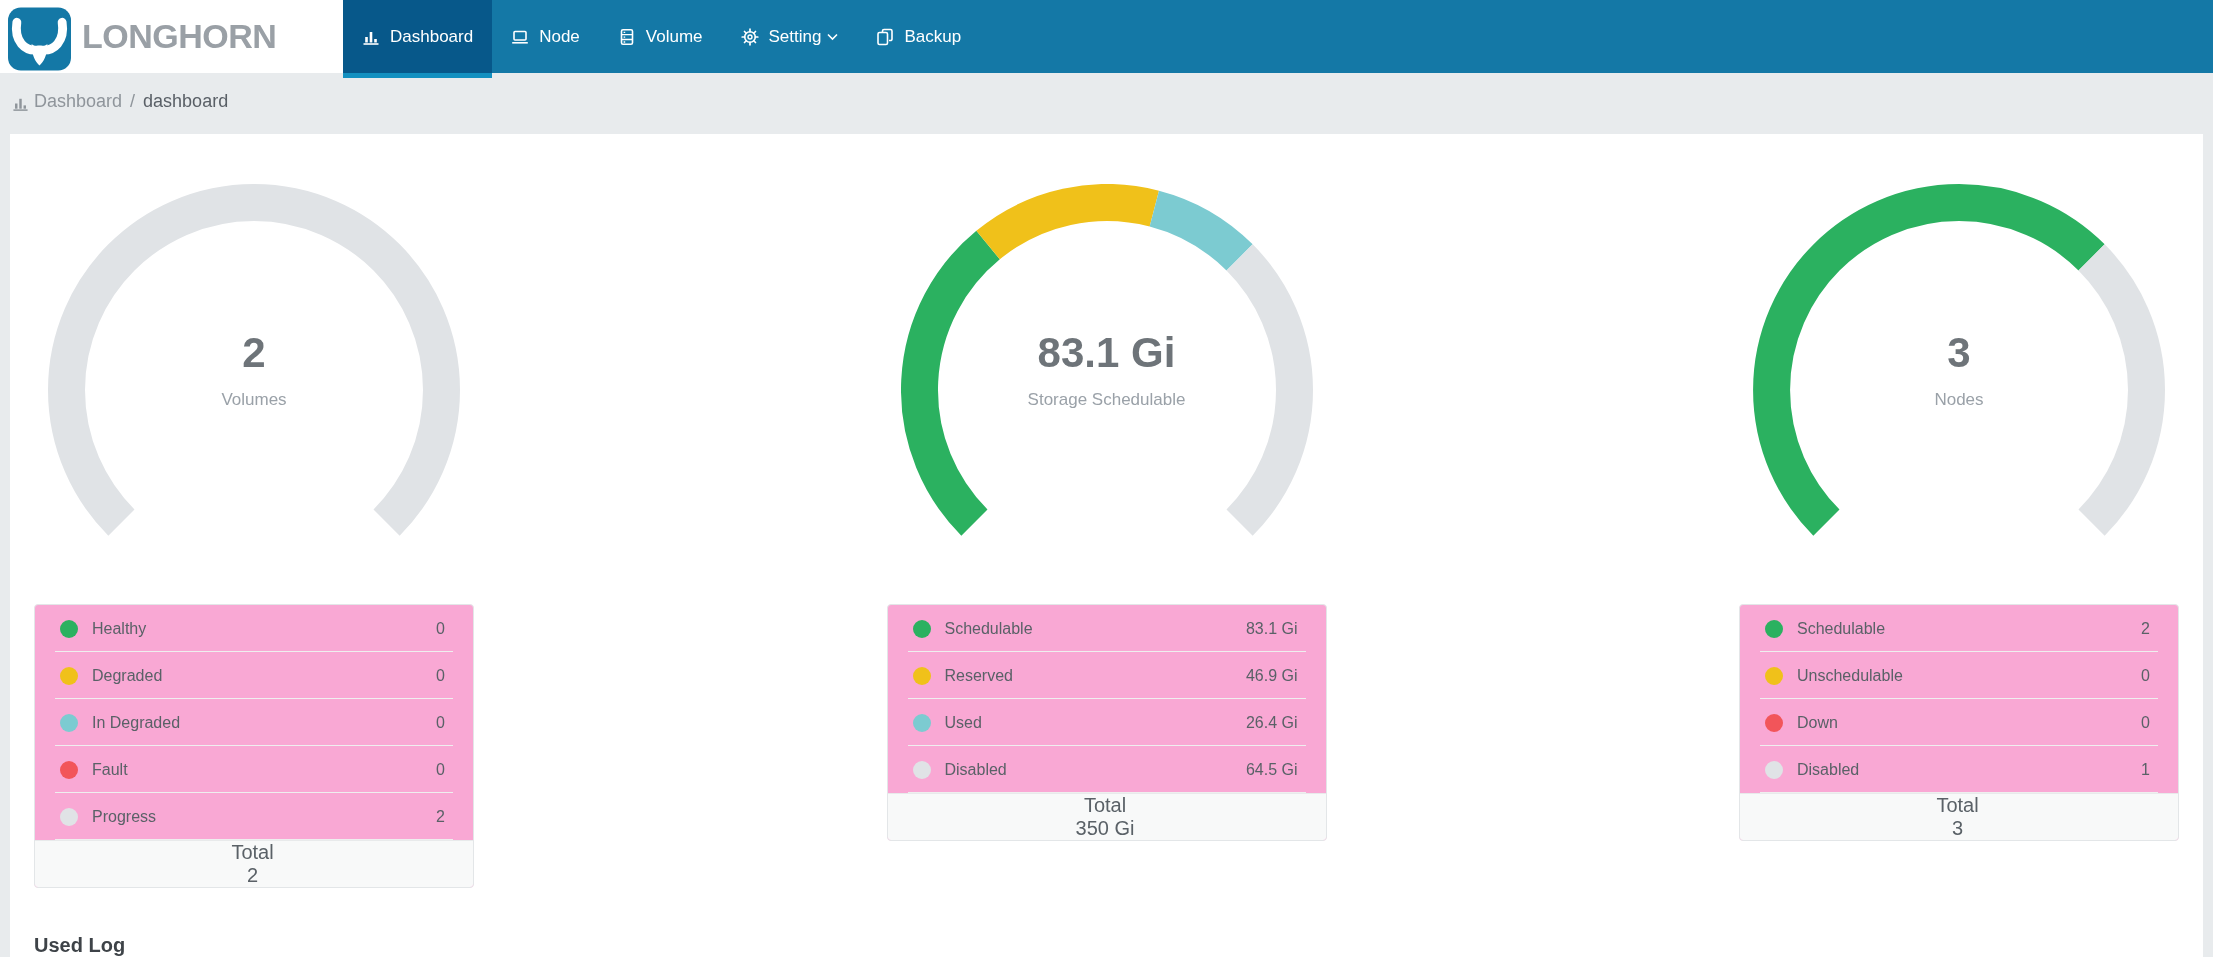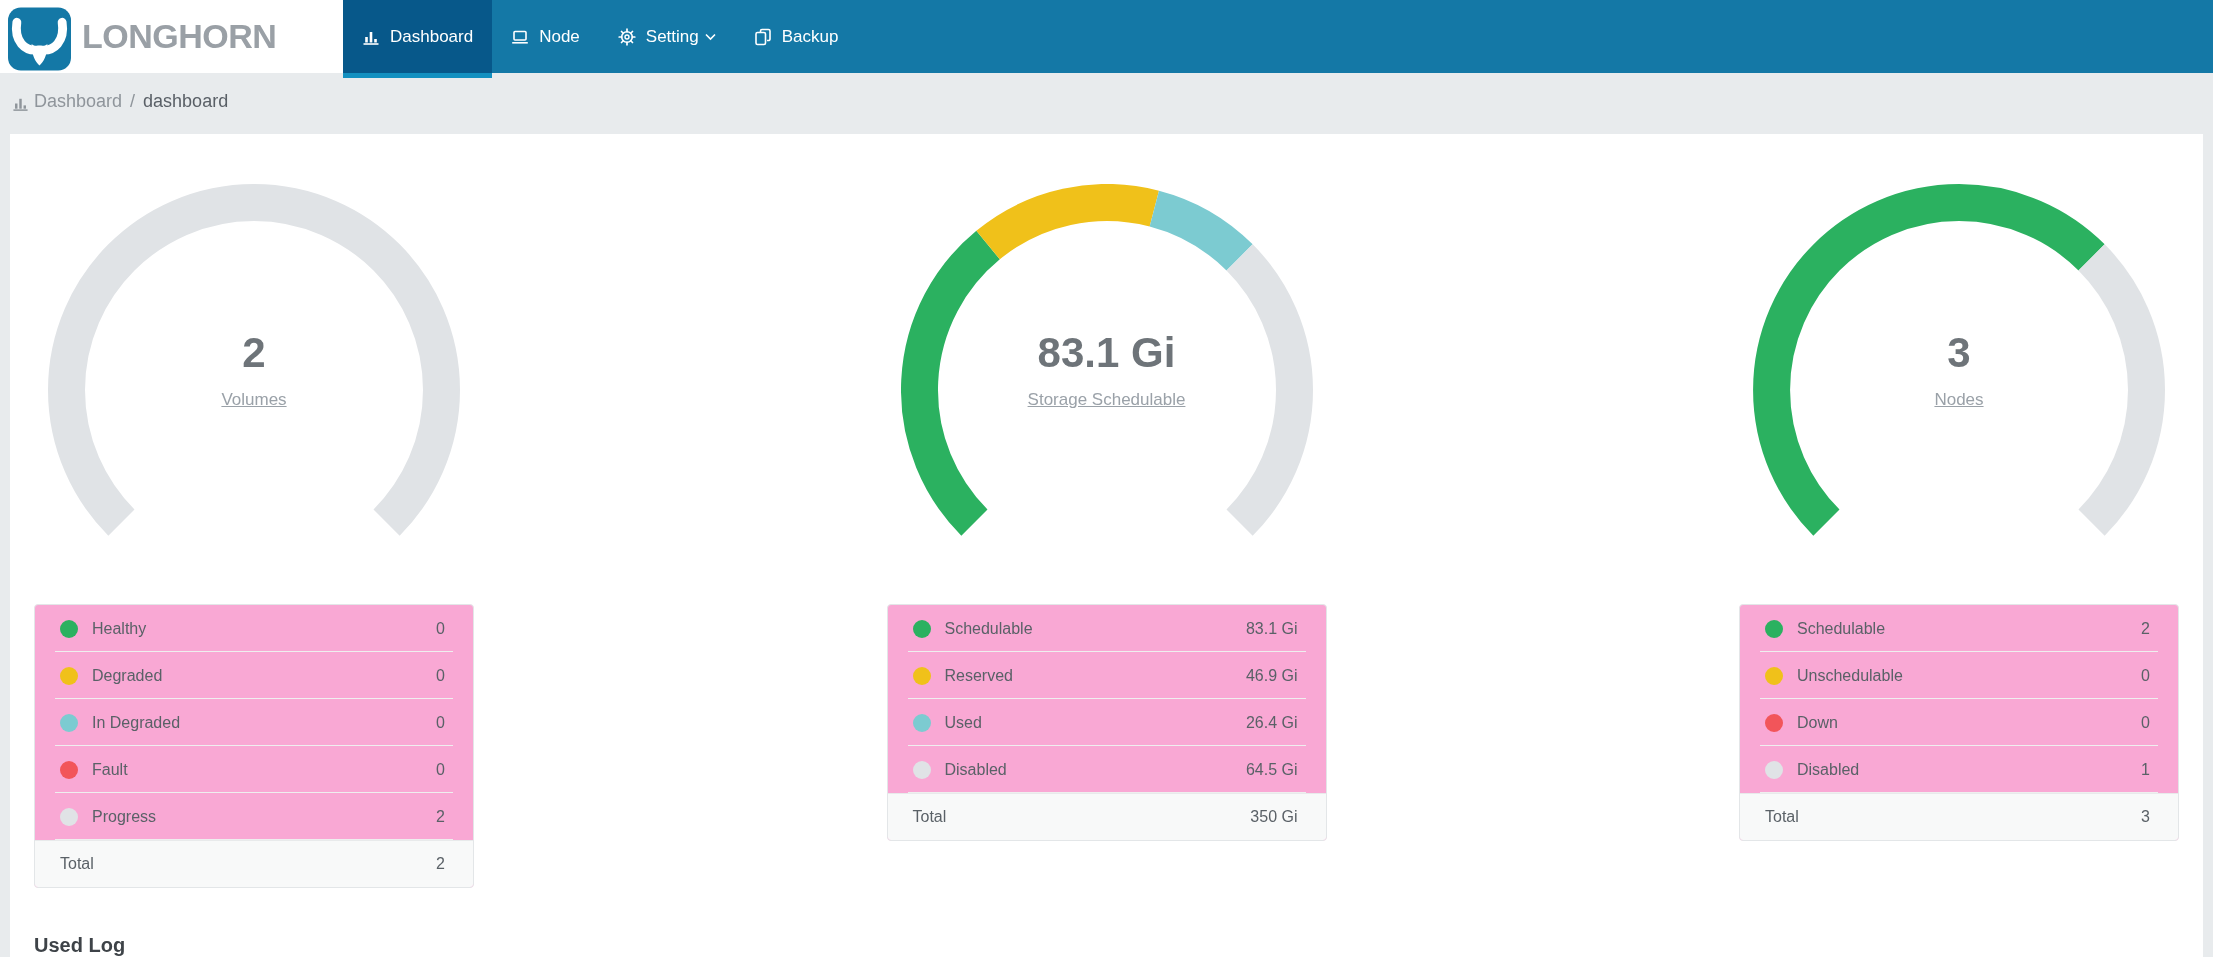--- a/index.html
+++ b/index.html
@@ -30,34 +30,34 @@
 
   
   .main { padding:4px 10px 0 10px; height:calc(100% - 130px); }
   .card { background:#ffffff; width:100%; height:100%; padding:0 24px; }
 
   .gauges-row { display:flex; justify-content:space-between; }
   .col { width:440px; flex:none; }
   .gauge-wrap { width:412px; height:412px; margin:50px auto 0 auto; position:relative; }
   .gauge-center { position:absolute; top:146px; left:0; right:0; text-align:center; }
   .gauge-num { font-size:42px; font-weight:700; color:#6e7479; line-height:1.1; }
-  .gauge-sub { font-size:17px; color:#9aa1a8; margin-top:14px;text-decoration:underline; }
+  .gauge-sub { font-size:17px; color:#9aa1a8; margin-top:14px; }
 
   .legend { margin-top:8px; border:1px solid #e3e6e8; border-radius:4px;
     background:#f9a8d4; overflow:hidden; }
   .legend-row { height:47px; display:flex; align-items:center;
     padding:0 28px 0 25px; position:relative; font-size:16px; color:#5a6167; }
   .legend-row:not(:last-child)::after { content:""; position:absolute; left:20px; right:20px;
     bottom:0; height:1px; background:#efefef; }
   .legend-dot { width:18px; height:18px; border-radius:50%; flex:none; margin-right:14px; }
   .legend-label { flex:1; }
   .legend-value { text-align:right; }
   .legend-total { height:47px; display:flex; align-items:center; justify-content:space-between;
     padding:0 28px 0 25px; background:#f8f9f9; border-top:1px solid #e8eaeb;
-    font-size:16px; color:#5a6167; }
+    font-size:20px; color:#5a6167;flex-direction:column; }
 
   .event-log-title { margin:46px 0 0 0; font-size:20px; font-weight:700; color:#3e4348; }
 </style>
 </head>
 <body>
 
 <header class="topbar">
   <div class="brand">
     <svg class="logo-box" viewBox="0 0 64 64">
       <rect x="0" y="0" width="64" height="64" rx="13" fill="#1478a6"></rect>
@@ -80,20 +80,28 @@
     </div>
 
     <div class="nav-item">
       <svg width="18" height="18" viewBox="0 0 18 18">
         <rect x="3" y="3.5" width="12" height="8.5" rx="1" fill="none" stroke="#fff" stroke-width="1.6"></rect>
         <path d="M1.2,14.8 H16.8" stroke="#fff" stroke-width="1.6" fill="none"></path>
       </svg>
       <span>Node</span>
     </div>
 
+    <div class="nav-item">
+      <svg width="18" height="18" viewBox="0 0 18 18">
+        <rect x="3.5" y="1.8" width="11" height="14.5" rx="1.5" fill="none" stroke="#fff" stroke-width="1.6"></rect>
+        <path d="M3.5,6.7 H14.5 M3.5,11.5 H14.5" stroke="#fff" stroke-width="1.3" fill="none"></path>
+        <path d="M5.6,4.3 H7.2 M5.6,9.1 H7.2 M5.6,14 H7.2" stroke="#fff" stroke-width="1.3" fill="none"></path>
+      </svg>
+      <span>Volume</span>
+    </div>
 
     <div class="nav-item">
       <svg width="18" height="18" viewBox="0 0 18 18">
         <circle cx="9" cy="9" r="5.3" fill="none" stroke="#fff" stroke-width="1.6"></circle>
         <circle cx="9" cy="9" r="2" fill="none" stroke="#fff" stroke-width="1.4"></circle>
         <path d="M14.3,9 H16.8 M12.75,12.75 L14.5,14.5 M9,14.3 V16.8 M5.25,12.75 L3.5,14.5 M3.7,9 H1.2 M5.25,5.25 L3.5,3.5 M9,3.7 V1.2 M12.75,5.25 L14.5,3.5" stroke="#fff" stroke-width="1.7" stroke-linecap="round" fill="none"></path>
       </svg>
       <span>Setting</span>
       <svg width="11" height="8" viewBox="0 0 11 8" style="margin-left:-4px;">
         <path d="M1,1.5 L5.5,6 L10,1.5" fill="none" stroke="#fff" stroke-width="1.6"></path>

